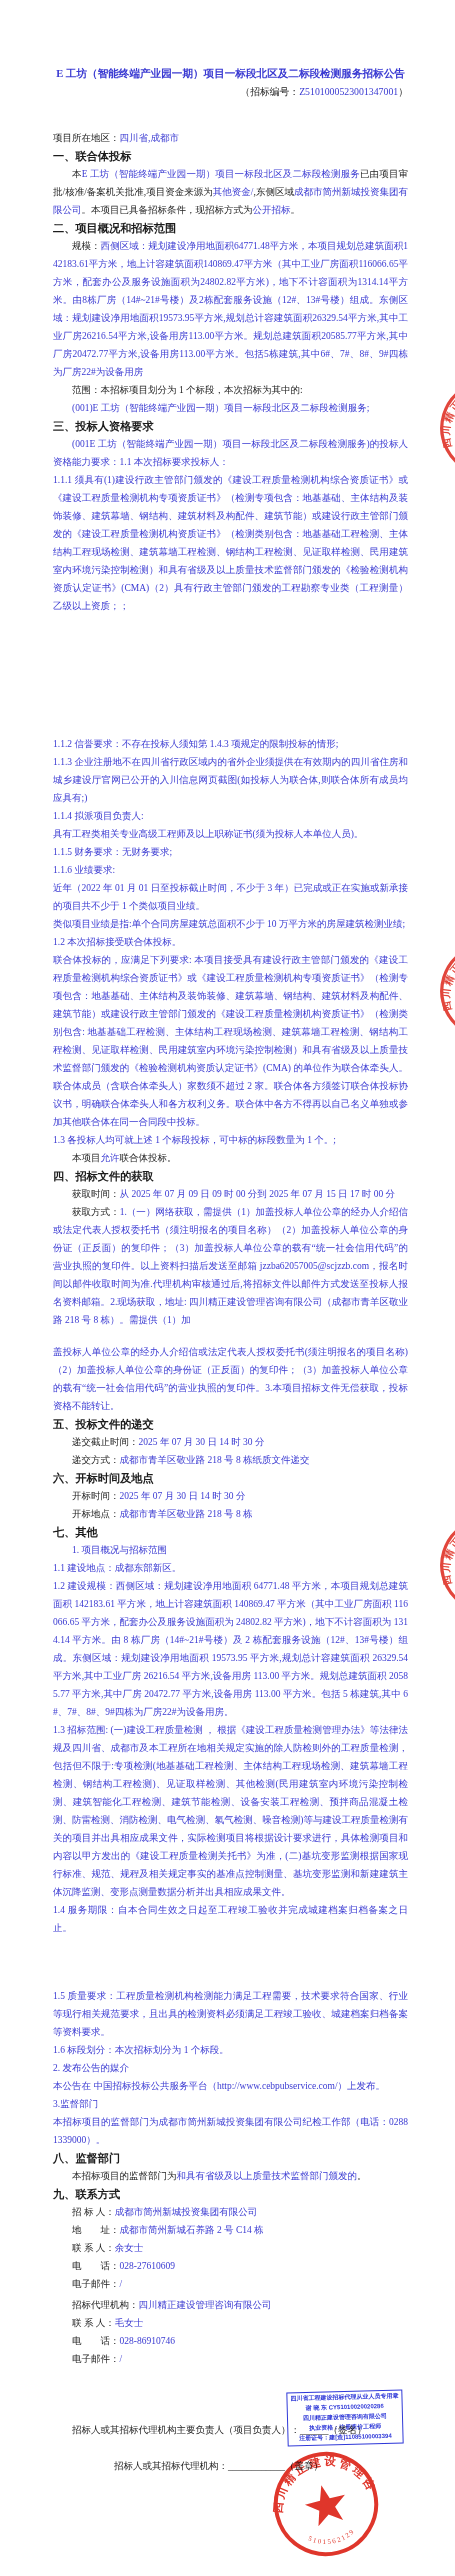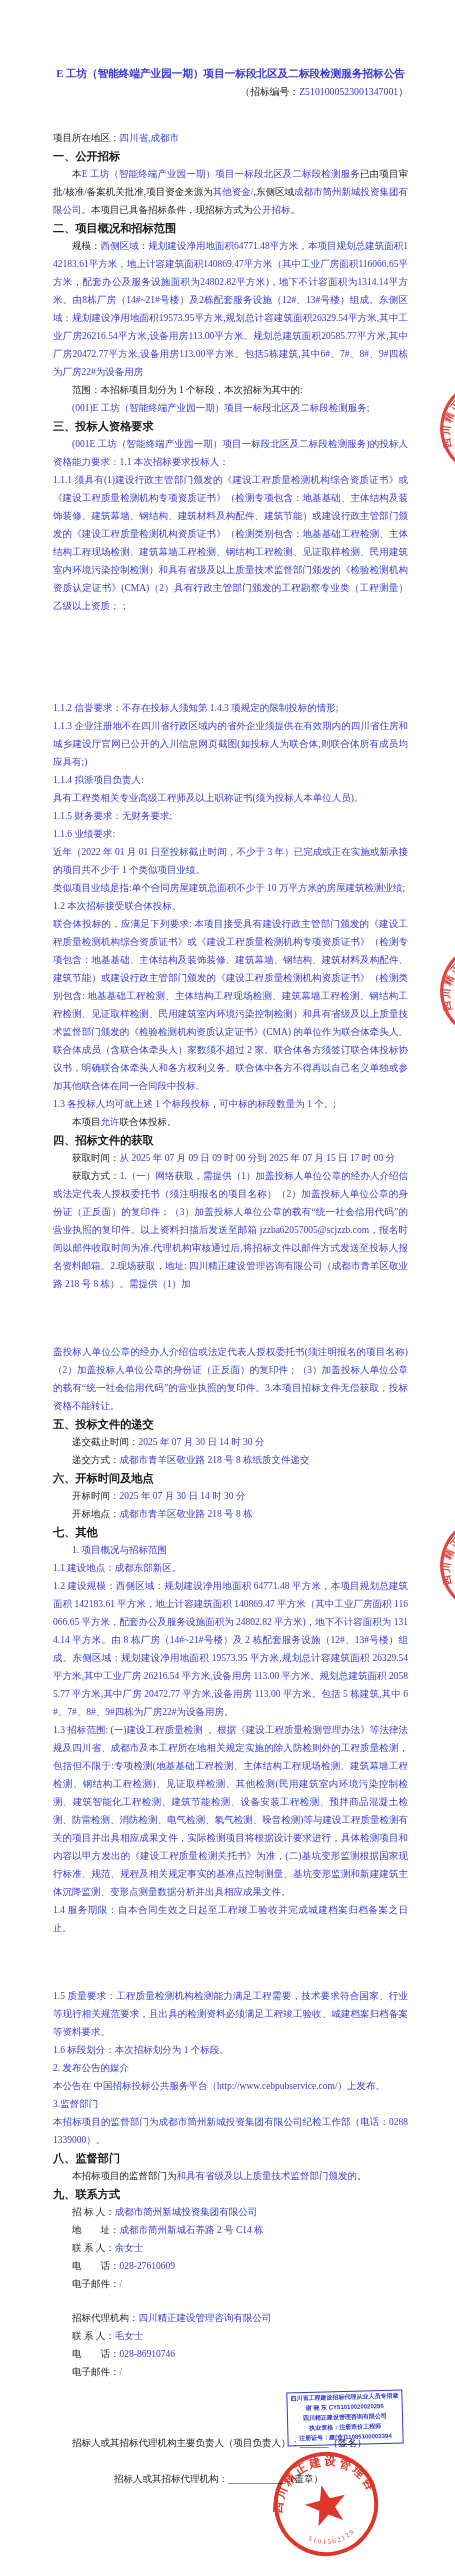--- a/index.html
+++ b/index.html
@@ -12,21 +12,21 @@
   #doc{
     position:relative;width:456px;height:2576px;margin:0 auto;
     background:#ffffff;overflow:hidden;
     font-family:"Liberation Serif","DejaVu Serif",serif;
   }
   .page{
     position:absolute;left:0;width:456px;height:644px;
     box-sizing:border-box;padding:0 48px 0 53px;
   }
   #p1{top:16px;padding-top:49px}
-  #p2{top:644px;padding-top:55px}
+  #p2{top:680px;padding-top:55px}
   #p3{top:1288px;padding-top:55px}
   #p4{top:1932px;padding-top:55px}
   .blk{
     margin:0;font-size:9.5px;line-height:18px;
     text-align:justify;word-break:break-all;color:var(--ink);
     font-weight:normal;
   }
   .title{font-size:10.6px;font-weight:700;text-align:center;word-break:keep-all;}
   .subtitle{text-align:right;font-size:9.8px;word-break:keep-all;}
   .heading{font-size:11.2px;font-weight:700;color:#111;}
@@ -66,21 +66,21 @@
 </style>
 </head>
 <body>
 
 <div id="doc">
 
   <div class="page" id="p1">
       <p class="blk title"><span class="c-blue">E 工坊（智能终端产业园一期）项目一标段北区及二标段检测服务招标公告</span></p>
       <p class="blk subtitle"><span class="c-black">（招标编号：</span><span class="c-blue">Z5101000523001347001</span><span class="c-black">）</span></p>
       <p class="blk para" style="margin-top: 28px;"><span class="c-black">项目所在地区：</span><span class="c-blue">四川省,成都市</span></p>
-      <h2 class="blk heading"><span class="c-black">一、公开招标</span></h2>
+      <h2 class="blk heading"><span class="c-black">一、联合体投标</span></h2>
       <p class="blk para indent"><span class="c-black">本</span><span class="c-blue">E 工坊（智能终端产业园一期）项目一标段北区及二标段检测服务</span><span class="c-black">已由项目审批/核准/备案机关批准,项目资金来源为</span><span class="c-blue">其他资金/</span><span class="c-black">,东侧区域</span><span class="c-blue">成都市简州新城投资集团有限公司</span><span class="c-black">。本项目已具备招标条件，现招标方式为</span><span class="c-blue">公开招标</span><span class="c-black">。</span></p>
       <h2 class="blk heading"><span class="c-black">二、项目概况和招标范围</span></h2>
       <p class="blk para indent"><span class="c-black">规模：</span><span class="c-blue">西侧区域：规划建设净用地面积64771.48平方米，本项目规划总建筑面积142183.61平方米，地上计容建筑面积140869.47平方米（其中工业厂房面积116066.65平方米，配套办公及服务设施面积为24802.82平方米)，地下不计容面积为1314.14平方米。由8栋厂房（14#~21#号楼）及2栋配套服务设施（12#、13#号楼）组成。东侧区域：规划建设净用地面积19573.95平方米,规划总计容建筑面积26329.54平方米,其中工业厂房26216.54平方米,设备用房113.00平方米。规划总建筑面积20585.77平方米,其中厂房20472.77平方米,设备用房113.00平方米。包括5栋建筑,其中6#、7#、8#、9#四栋为厂房22#为设备用房</span></p>
       <p class="blk para indent"><span class="c-black">范围：本招标项目划分为 1 个标段，本次招标为其中的:</span></p>
       <p class="blk para indent"><span class="c-blue">(001)E 工坊（智能终端产业园一期）项目一标段北区及二标段检测服务;</span></p>
       <h2 class="blk heading"><span class="c-black">三、投标人资格要求</span></h2>
       <p class="blk para indent"><span class="c-blue">(001E 工坊（智能终端产业园一期）项目一标段北区及二标段检测服务)的投标人资格能力要求：1.1 本次招标要求投标人：</span></p>
       <p class="blk para"><span class="c-blue">1.1.1 须具有(1)建设行政主管部门颁发的《建设工程质量检测机构综合资质证书》或《建设工程质量检测机构专项资质证书》（检测专项包含：地基基础、主体结构及装饰装修、建筑幕墙、钢结构、建筑材料及构配件、建筑节能）或建设行政主管部门颁发的《建设工程质量检测机构资质证书》（检测类别包含：地基基础工程检测、主体结构工程现场检测、建筑幕墙工程检测、钢结构工程检测、见证取样检测、民用建筑室内环境污染控制检测）和具有省级及以上质量技术监督部门颁发的《检验检测机构资质认定证书》(CMA)（2）具有行政主管部门颁发的工程勘察专业类（工程测量）乙级以上资质；；</span></p>
     </div>
   <div class="page" id="p2">
@@ -146,21 +146,21 @@
       <p class="blk para"><span class="c-blue">3.监督部门</span></p>
       <p class="blk para"><span class="c-blue">本招标项目的监督部门为成都市简州新城投资集团有限公司纪检工作部（电话：02881339000）。</span></p>
       <h2 class="blk heading"><span class="c-black">八、监督部门</span></h2>
       <p class="blk para indent"><span class="c-black">本招标项目的监督部门为</span><span class="c-blue">和具有省级及以上质量技术监督部门颁发的</span><span class="c-black">。</span></p>
       <h2 class="blk heading"><span class="c-black">九、联系方式</span></h2>
       <p class="blk para indent"><span class="c-black">招 标 人：</span><span class="c-blue">成都市简州新城投资集团有限公司</span></p>
       <p class="blk para indent"><span class="c-black">地　　址：</span><span class="c-blue">成都市简州新城石养路 2 号 C14 栋</span></p>
       <p class="blk para indent"><span class="c-black">联 系 人：</span><span class="c-blue">余女士</span></p>
       <p class="blk para indent"><span class="c-black">电　　话：</span><span class="c-blue">028-27610609</span></p>
       <p class="blk para indent"><span class="c-black">电子邮件：</span><span class="c-blue">/</span></p>
-      <p class="blk para indent" style="margin-top: 16px;"><span class="c-black">招标代理机构：</span><span class="c-blue">四川精正建设管理咨询有限公司</span></p>
+      <p class="blk para indent" style="margin-top: 3px;"><span class="c-black">招标代理机构：</span><span class="c-blue">四川精正建设管理咨询有限公司</span></p>
       <p class="blk para indent"><span class="c-black">联 系 人：</span><span class="c-blue">毛女士</span></p>
       <p class="blk para indent"><span class="c-black">电　　话：</span><span class="c-blue">028-86910746</span></p>
       <p class="blk para indent"><span class="c-black">电子邮件：</span><span class="c-blue">/</span></p>
       <p class="blk para indent" style="margin-top: 53px;"><span class="c-black">招标人或其招标代理机构主要负责人（项目负责人）：______（签名）</span></p>
       <p class="blk para pad-left" style="margin-top: 18px;"><span class="c-black">招标人或其招标代理机构：____________（盖章）</span></p>
     </div>
 
   <div class="edge-seal" style="top:373px">
     <svg viewBox="0 0 200 200">
       <circle cx="100" cy="100" r="84" fill="none" stroke="currentColor" stroke-width="6"></circle>

